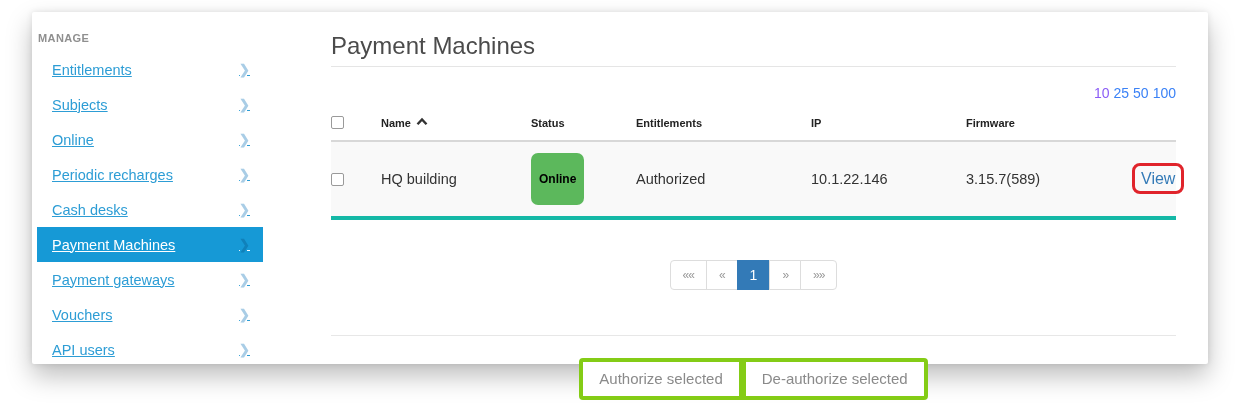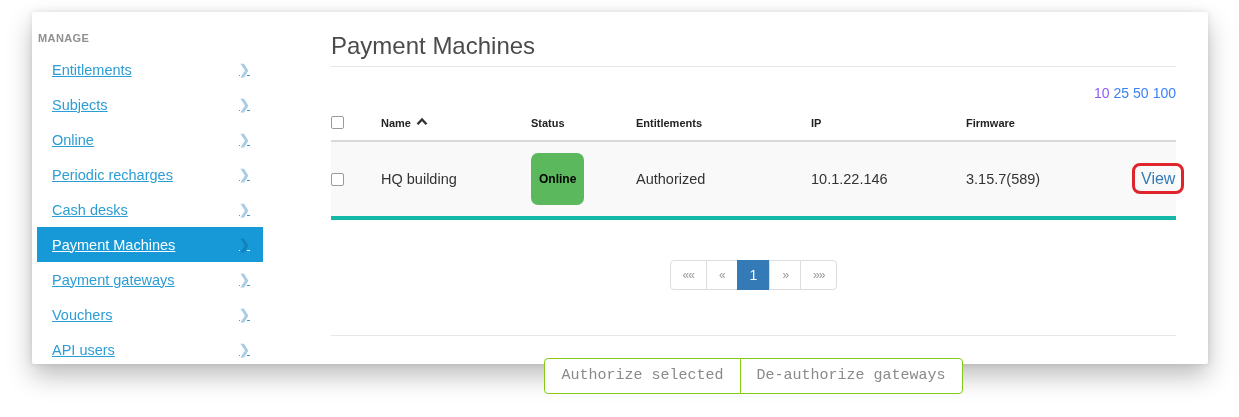--- a/index.html
+++ b/index.html
@@ -97,22 +97,22 @@
   .page-btn.active {
     background: #337ab7; border-color: #337ab7; color: #fff;
     font-size: 14px; line-height: 12px; letter-spacing: 0;
   }
 
   .divider-hr { border: none; border-top: 1px solid #e7e7e7; margin: 45px 0 0; }
 
   .actions { display: flex; justify-content: center; margin-top: 22px; }
   .action-btn {
     padding: 9px 16px; font-size: 15px; color: #8a8a8a;
-    background: #fff; border: 1px solid #84cc16; margin-left: -1px;
-    cursor: pointer; font-family: Liberation Mono, monospace; line-height: 16px;
+    background: #fff; border: 4px solid #84cc16; margin-left: -1px;
+    cursor: pointer; font-family: Liberation Sans, sans-serif; line-height: 16px;
   }
   .action-btn:first-child { border-radius: 4px 0 0 4px; margin-left: 0; }
   .action-btn:last-child { border-radius: 0 4px 4px 0; }
 </style>
 </head>
 <body>
 
 <div class="card">
 
   <div class="sidebar">
@@ -210,17 +210,17 @@
         <button class="page-btn">«</button>
         <button class="page-btn active">1</button>
         <button class="page-btn">»</button>
         <button class="page-btn">»»</button>
       </div>
 
     <hr class="divider-hr">
 
     <div class="actions">
       <button class="action-btn">Authorize selected</button>
-      <button class="action-btn">De-authorize gateways</button>
+      <button class="action-btn">De-authorize selected</button>
     </div>
 
   </div>
 </div>
 
 </body></html>

